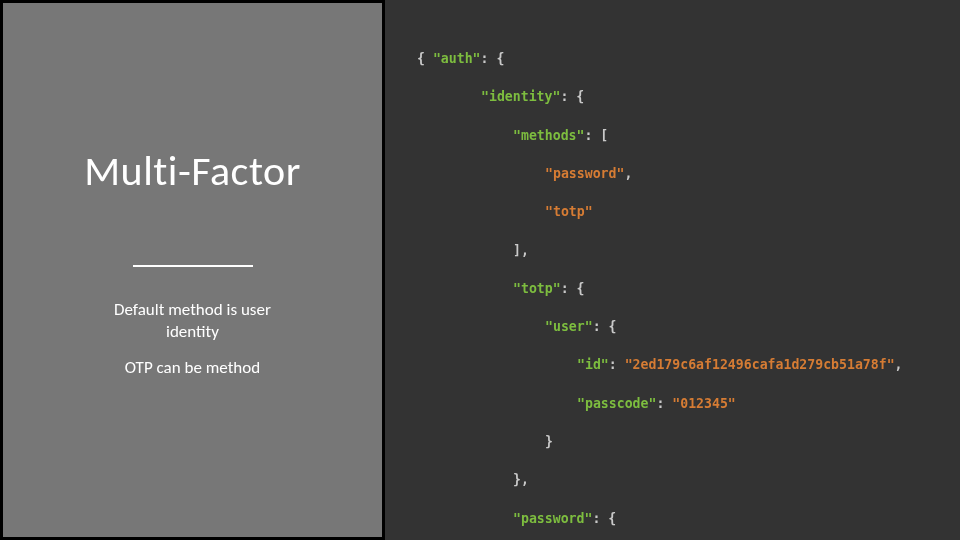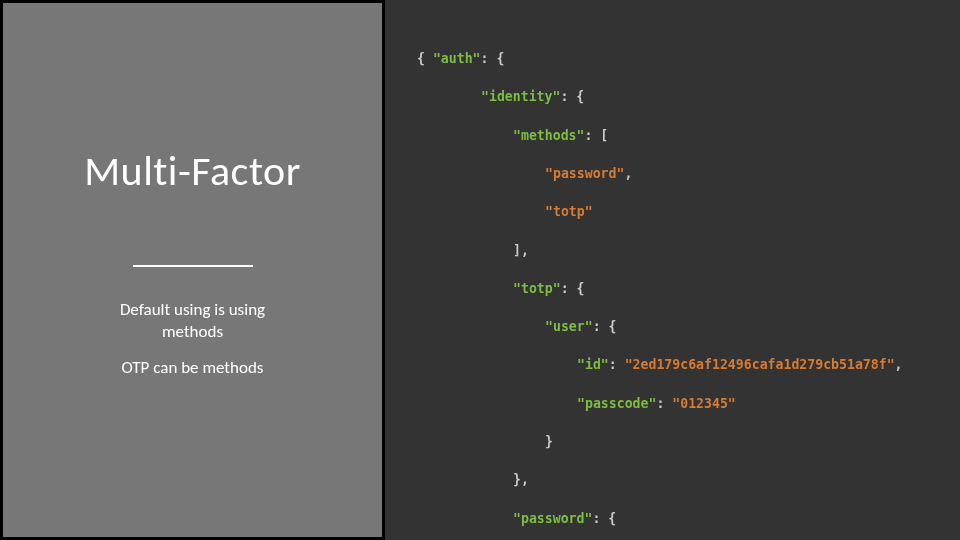--- a/index.html
+++ b/index.html
@@ -66,24 +66,24 @@
 </head>
 <body>
 
 <div class="left">
   <div class="title">
     <span>Multi-Factor</span><br>
     <br>
   </div>
   <div class="rule"></div>
   <div class="sub">
-    <span>Default using is using</span><br>
-    <span>methods</span>
+    <span>Default method is user</span><br>
+    <span>identity</span>
   </div>
-  <div class="sub">OTP can be methods</div>
+  <div class="sub">OTP can be method</div>
 </div>
 
 <div class="right">
 <span class="line i0"><span class="p">{ </span><span class="g">"auth"</span><span class="p">: {</span></span>
 <span class="line i2"><span class="g">"identity"</span><span class="p">: {</span></span>
 <span class="line i3"><span class="g">"methods"</span><span class="p">: [</span></span>
 <span class="line i4"><span class="o">"password"</span><span class="p">,</span></span>
 <span class="line i4"><span class="o">"totp"</span></span>
 <span class="line i3"><span class="p">],</span></span>
 <span class="line i3"><span class="g">"totp"</span><span class="p">: {</span></span>

